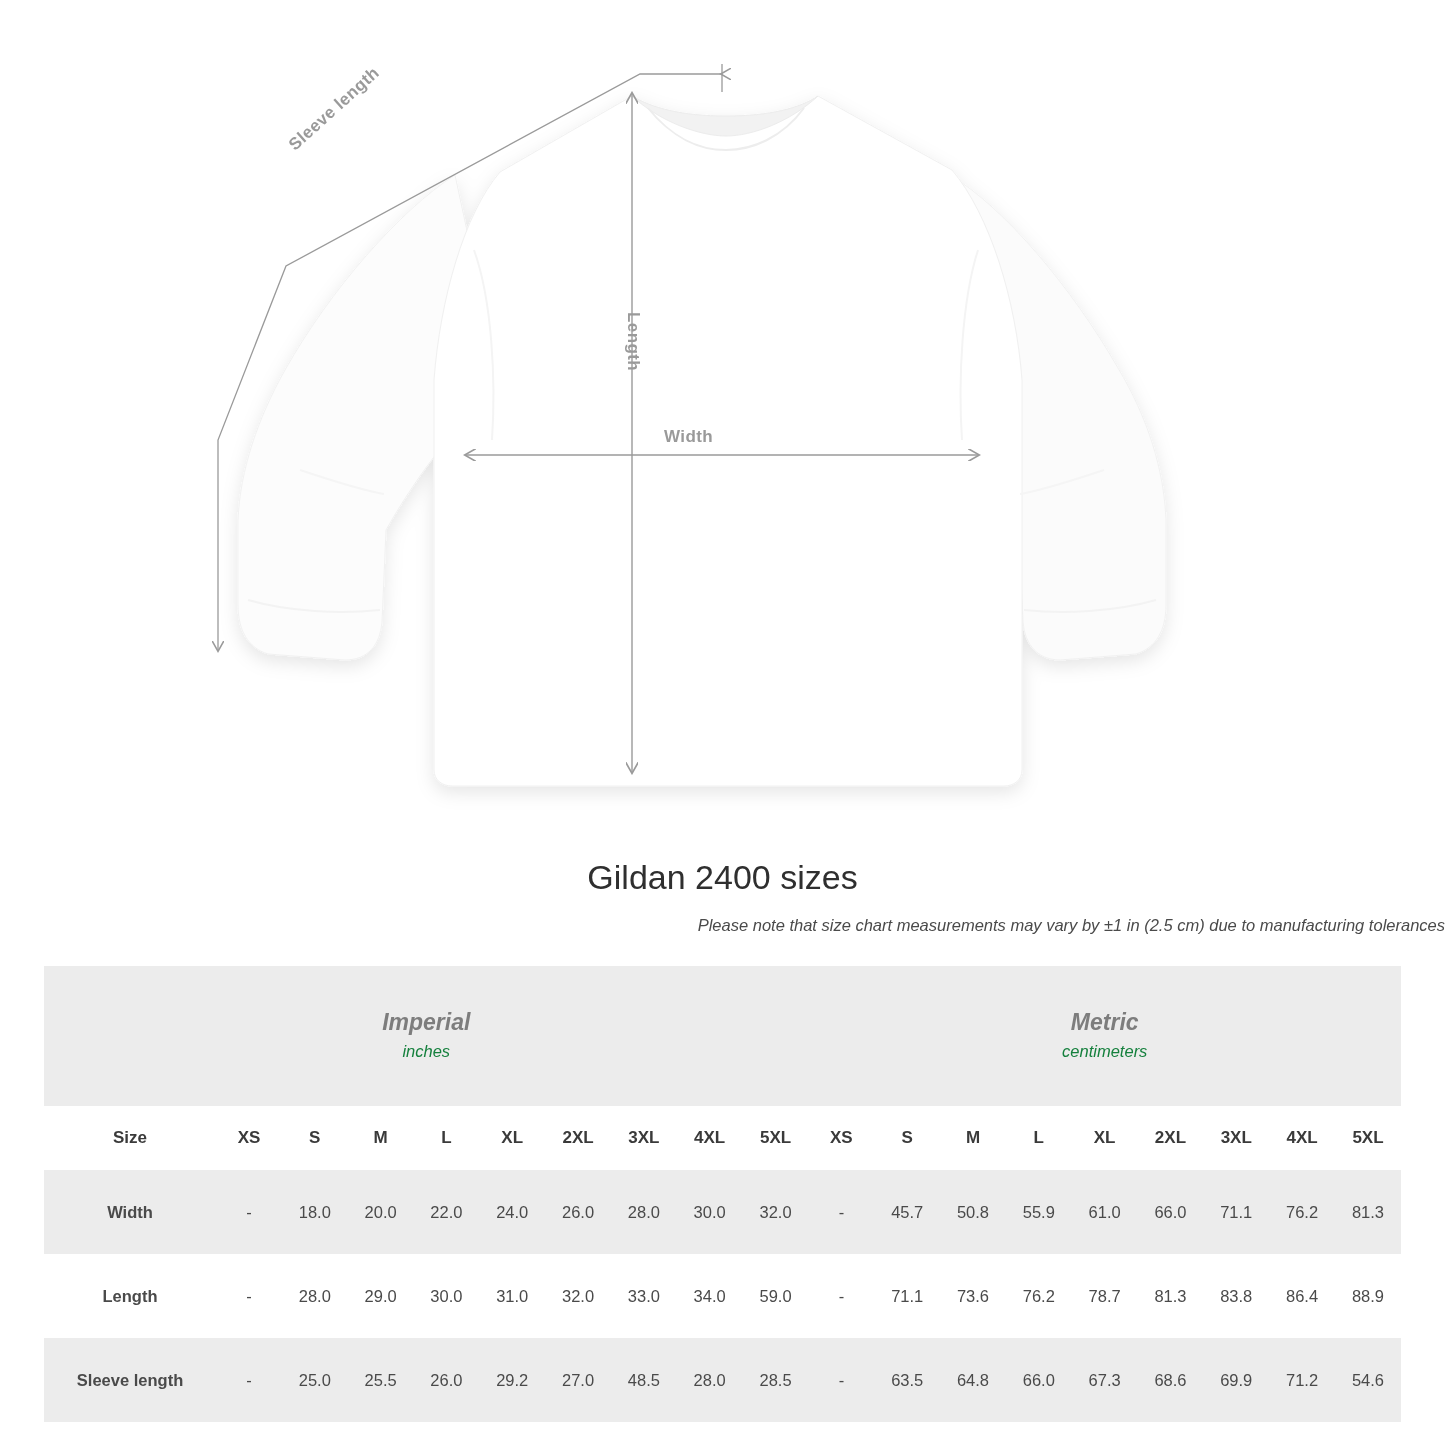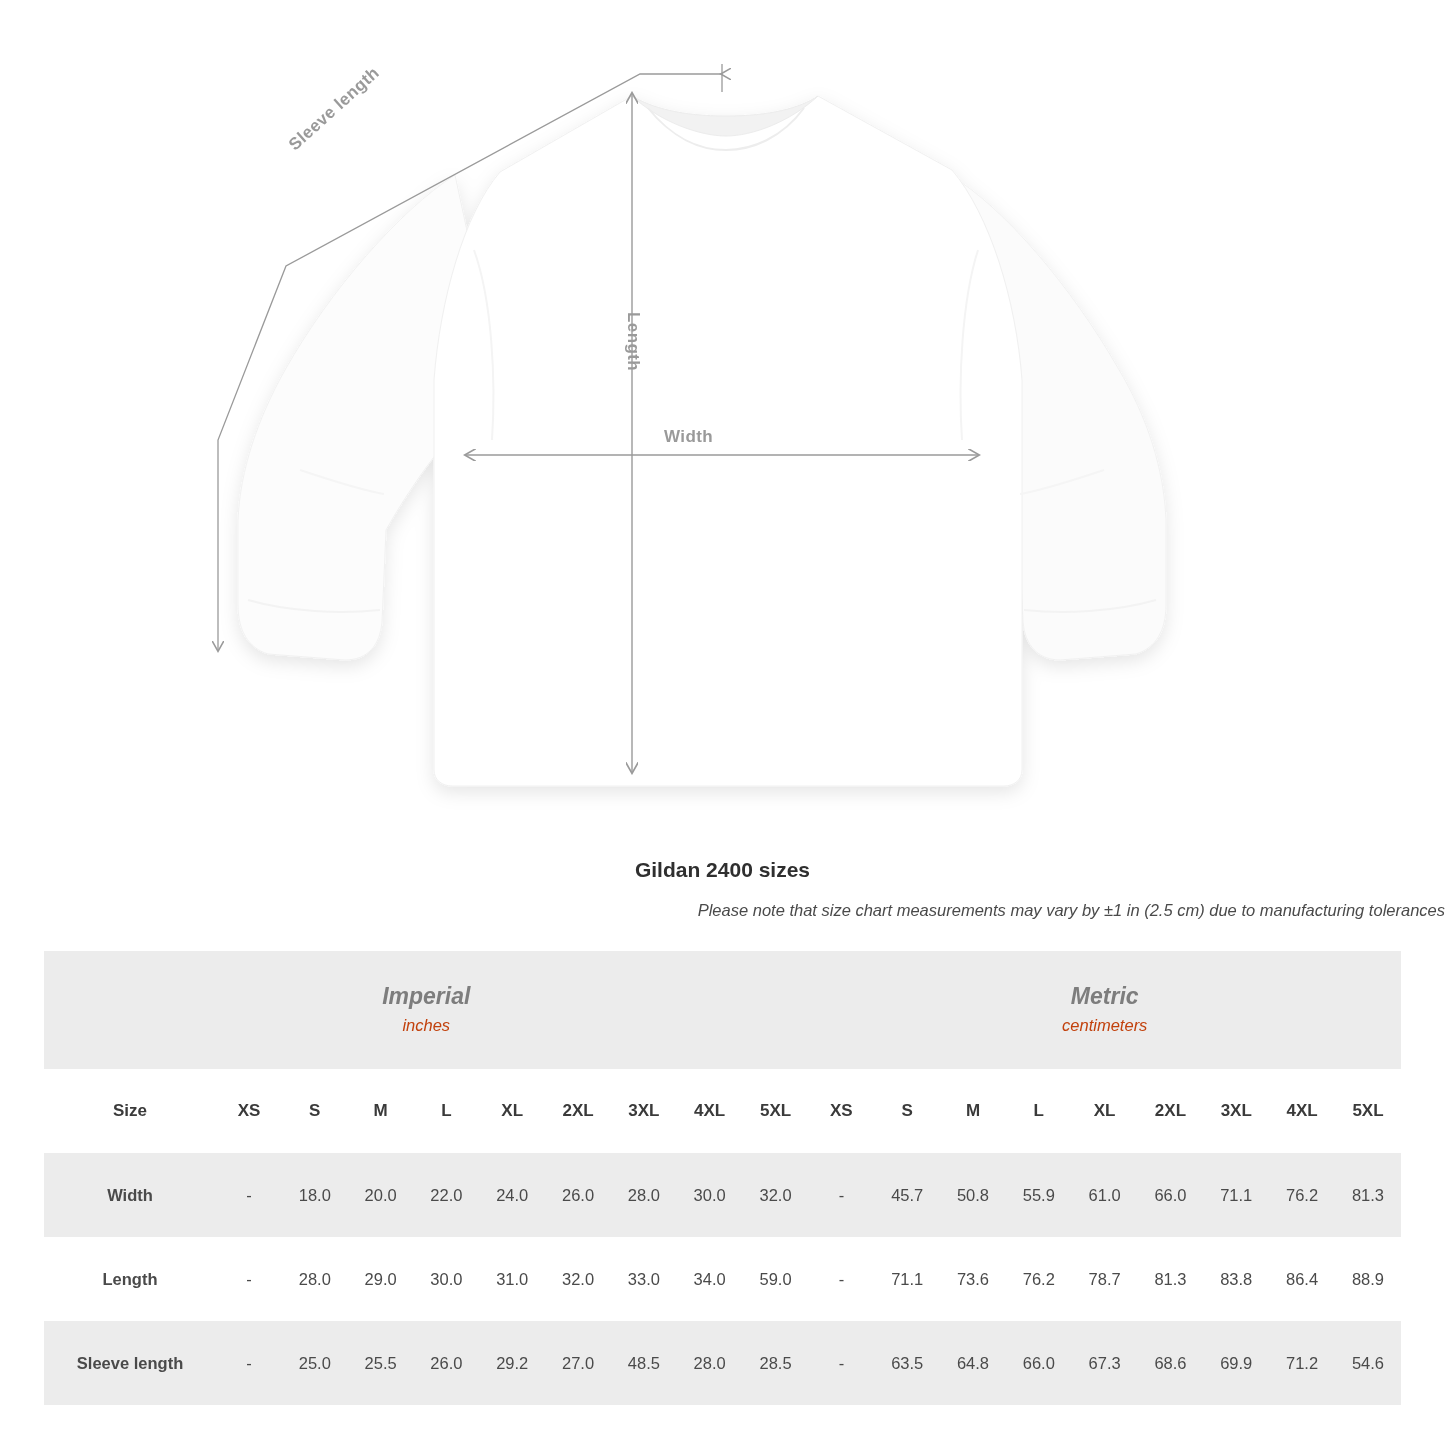--- a/index.html
+++ b/index.html
@@ -48,22 +48,22 @@
   .dim-label.sleeve-label {
     left: 285px;
     top: 140px;
     transform: rotate(-42deg);
     transform-origin: left top;
   }
 
   
   .chart-title {
     text-align: center;
-    font-size: 21px;
-    font-weight: bold;
+    font-size: 34px;
+    font-weight: normal;
     color: #2f2f2f;
     margin-top: 38px;
   }
   .chart-note {
     text-align: right;
     font-size: 16.5px;
     font-style: italic;
     color: #4a4a4a;
     margin-top: 19px;
   }
@@ -78,40 +78,40 @@
     table-layout: fixed;
   }
   table.size-table td, table.size-table th {
     text-align: center;
     font-size: 16.5px;
     color: #4a4a4a;
     padding: 0;
     border: none;
   }
   tr.unit-row td {
-    height: 118px;
+    height: 140px;
     background: #ececec;
     vertical-align: middle;
   }
   .unit-name {
     font-size: 23px;
     font-style: italic;
     font-weight: bold;
     color: #7d7d7d;
     line-height: 1.35;
   }
   .unit-sub {
     font-size: 16.5px;
     font-style: italic;
-    color: #c2410c;
+    color: #15803d;
     line-height: 1.6;
   }
 
   tr.head-row td {
-    height: 84px;
+    height: 64px;
     background: #ffffff;
     font-weight: bold;
     color: #3a3a3a;
     vertical-align: middle;
   }
   tr.head-row td.rowhead {
     font-size: 17px;
   }
   tr.head-row td.sizehead {
     font-size: 17px;

